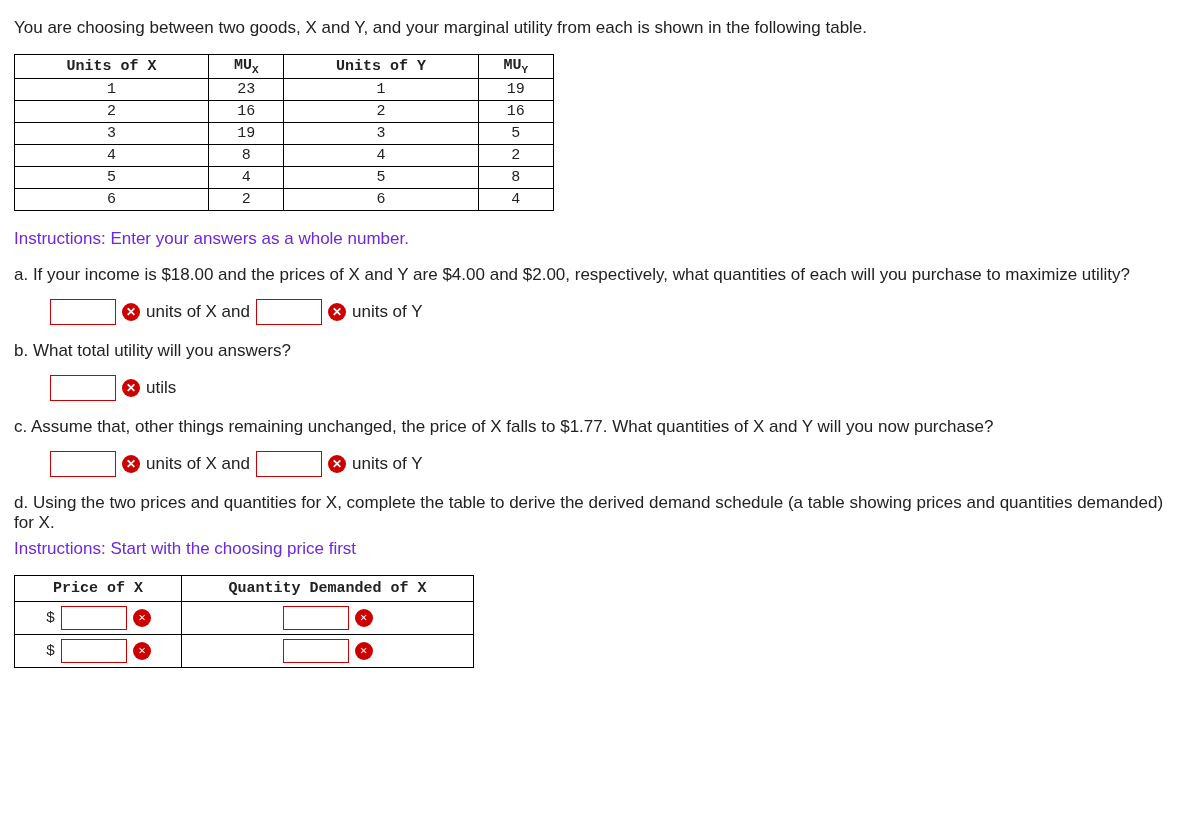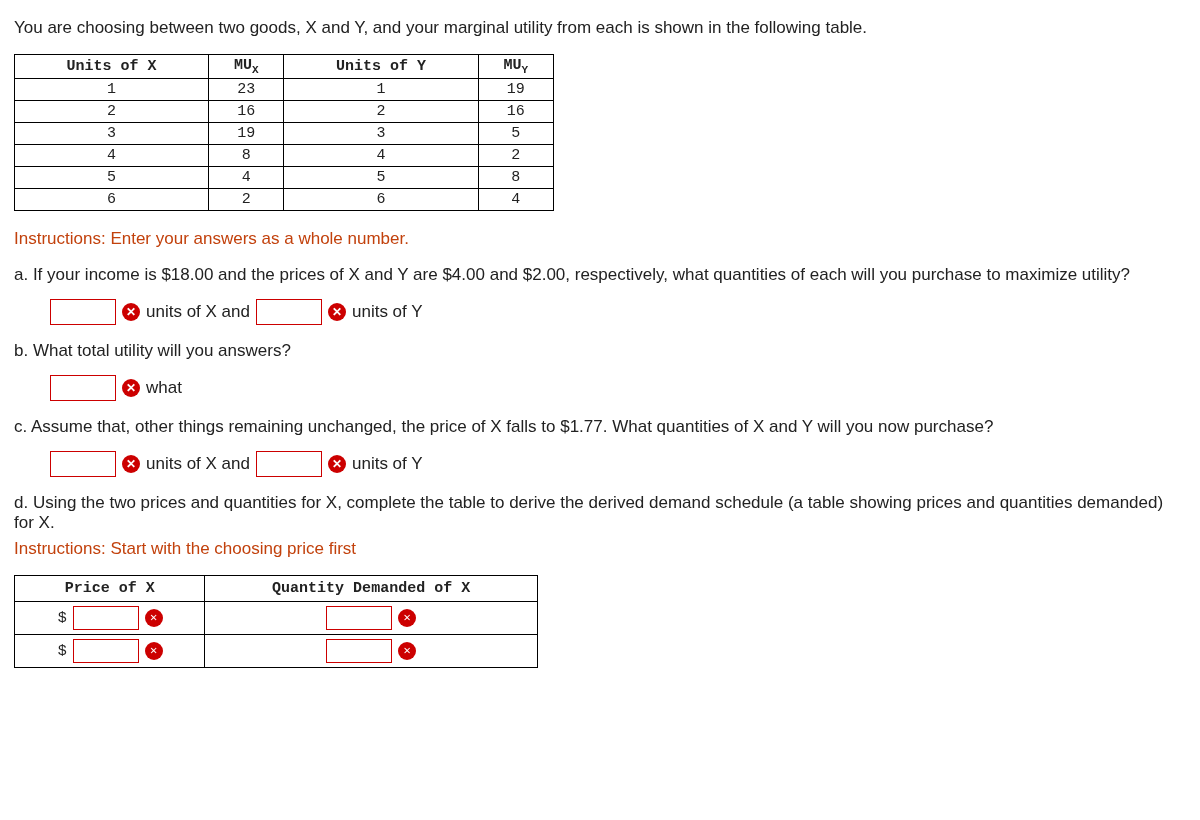--- a/index.html
+++ b/index.html
@@ -23,21 +23,21 @@
     font-size: 15px;
     text-align: center;
     padding: 2px 8px;
     font-weight: normal;
   }
   .mu-table th {
     font-weight: bold;
     background: #fff;
   }
   .sub { font-size: 11px; vertical-align: sub; }
-  .red { color: #c2410c; }
+  .red { color: #6d28d9; }
   .ques { margin: 0 0 6px 0; }
   .ans-line { margin: 14px 0 16px 36px; display: flex; align-items: center; gap: 6px; }
   .ans-input {
     width: 60px;
     height: 22px;
     border: 1px solid #c00;
     background: #fff;
   }
   .x-icon {
     display: inline-flex;
@@ -48,21 +48,21 @@
     border-radius: 50%;
     background: #c00;
     color: #fff;
     font-size: 12px;
     font-weight: bold;
     line-height: 1;
   }
   .demand-table {
     border-collapse: collapse;
     margin-top: 8px;
-    width: 524px;
+    width: 460px;
   }
   .demand-table th, .demand-table td {
     border: 1px solid #000;
     font-family: "Courier New", monospace;
     font-size: 15px;
     text-align: center;
     padding: 4px 8px;
   }
   .demand-table th { font-weight: bold; }
   .cell-flex { display: flex; align-items: center; justify-content: center; gap: 6px; }
@@ -139,21 +139,21 @@
   <span> units of X and </span>
   <input class="ans-input" style="">
   <span class="x-icon">✕</span>
   <span> units of Y</span>
 </div>
 
 <p class="ques">b. What total utility will you answers?</p>
 <div class="ans-line">
   <input class="ans-input" style="">
   <span class="x-icon">✕</span>
-  <span> what</span>
+  <span> utils</span>
 </div>
 
 <p class="ques">c. Assume that, other things remaining unchanged, the price of X falls to $1.77. What quantities of X and Y will you now purchase?</p>
 <div class="ans-line">
   <input class="ans-input" style="">
   <span class="x-icon">✕</span>
   <span> units of X and </span>
   <input class="ans-input" style="">
   <span class="x-icon">✕</span>
   <span> units of Y</span>

